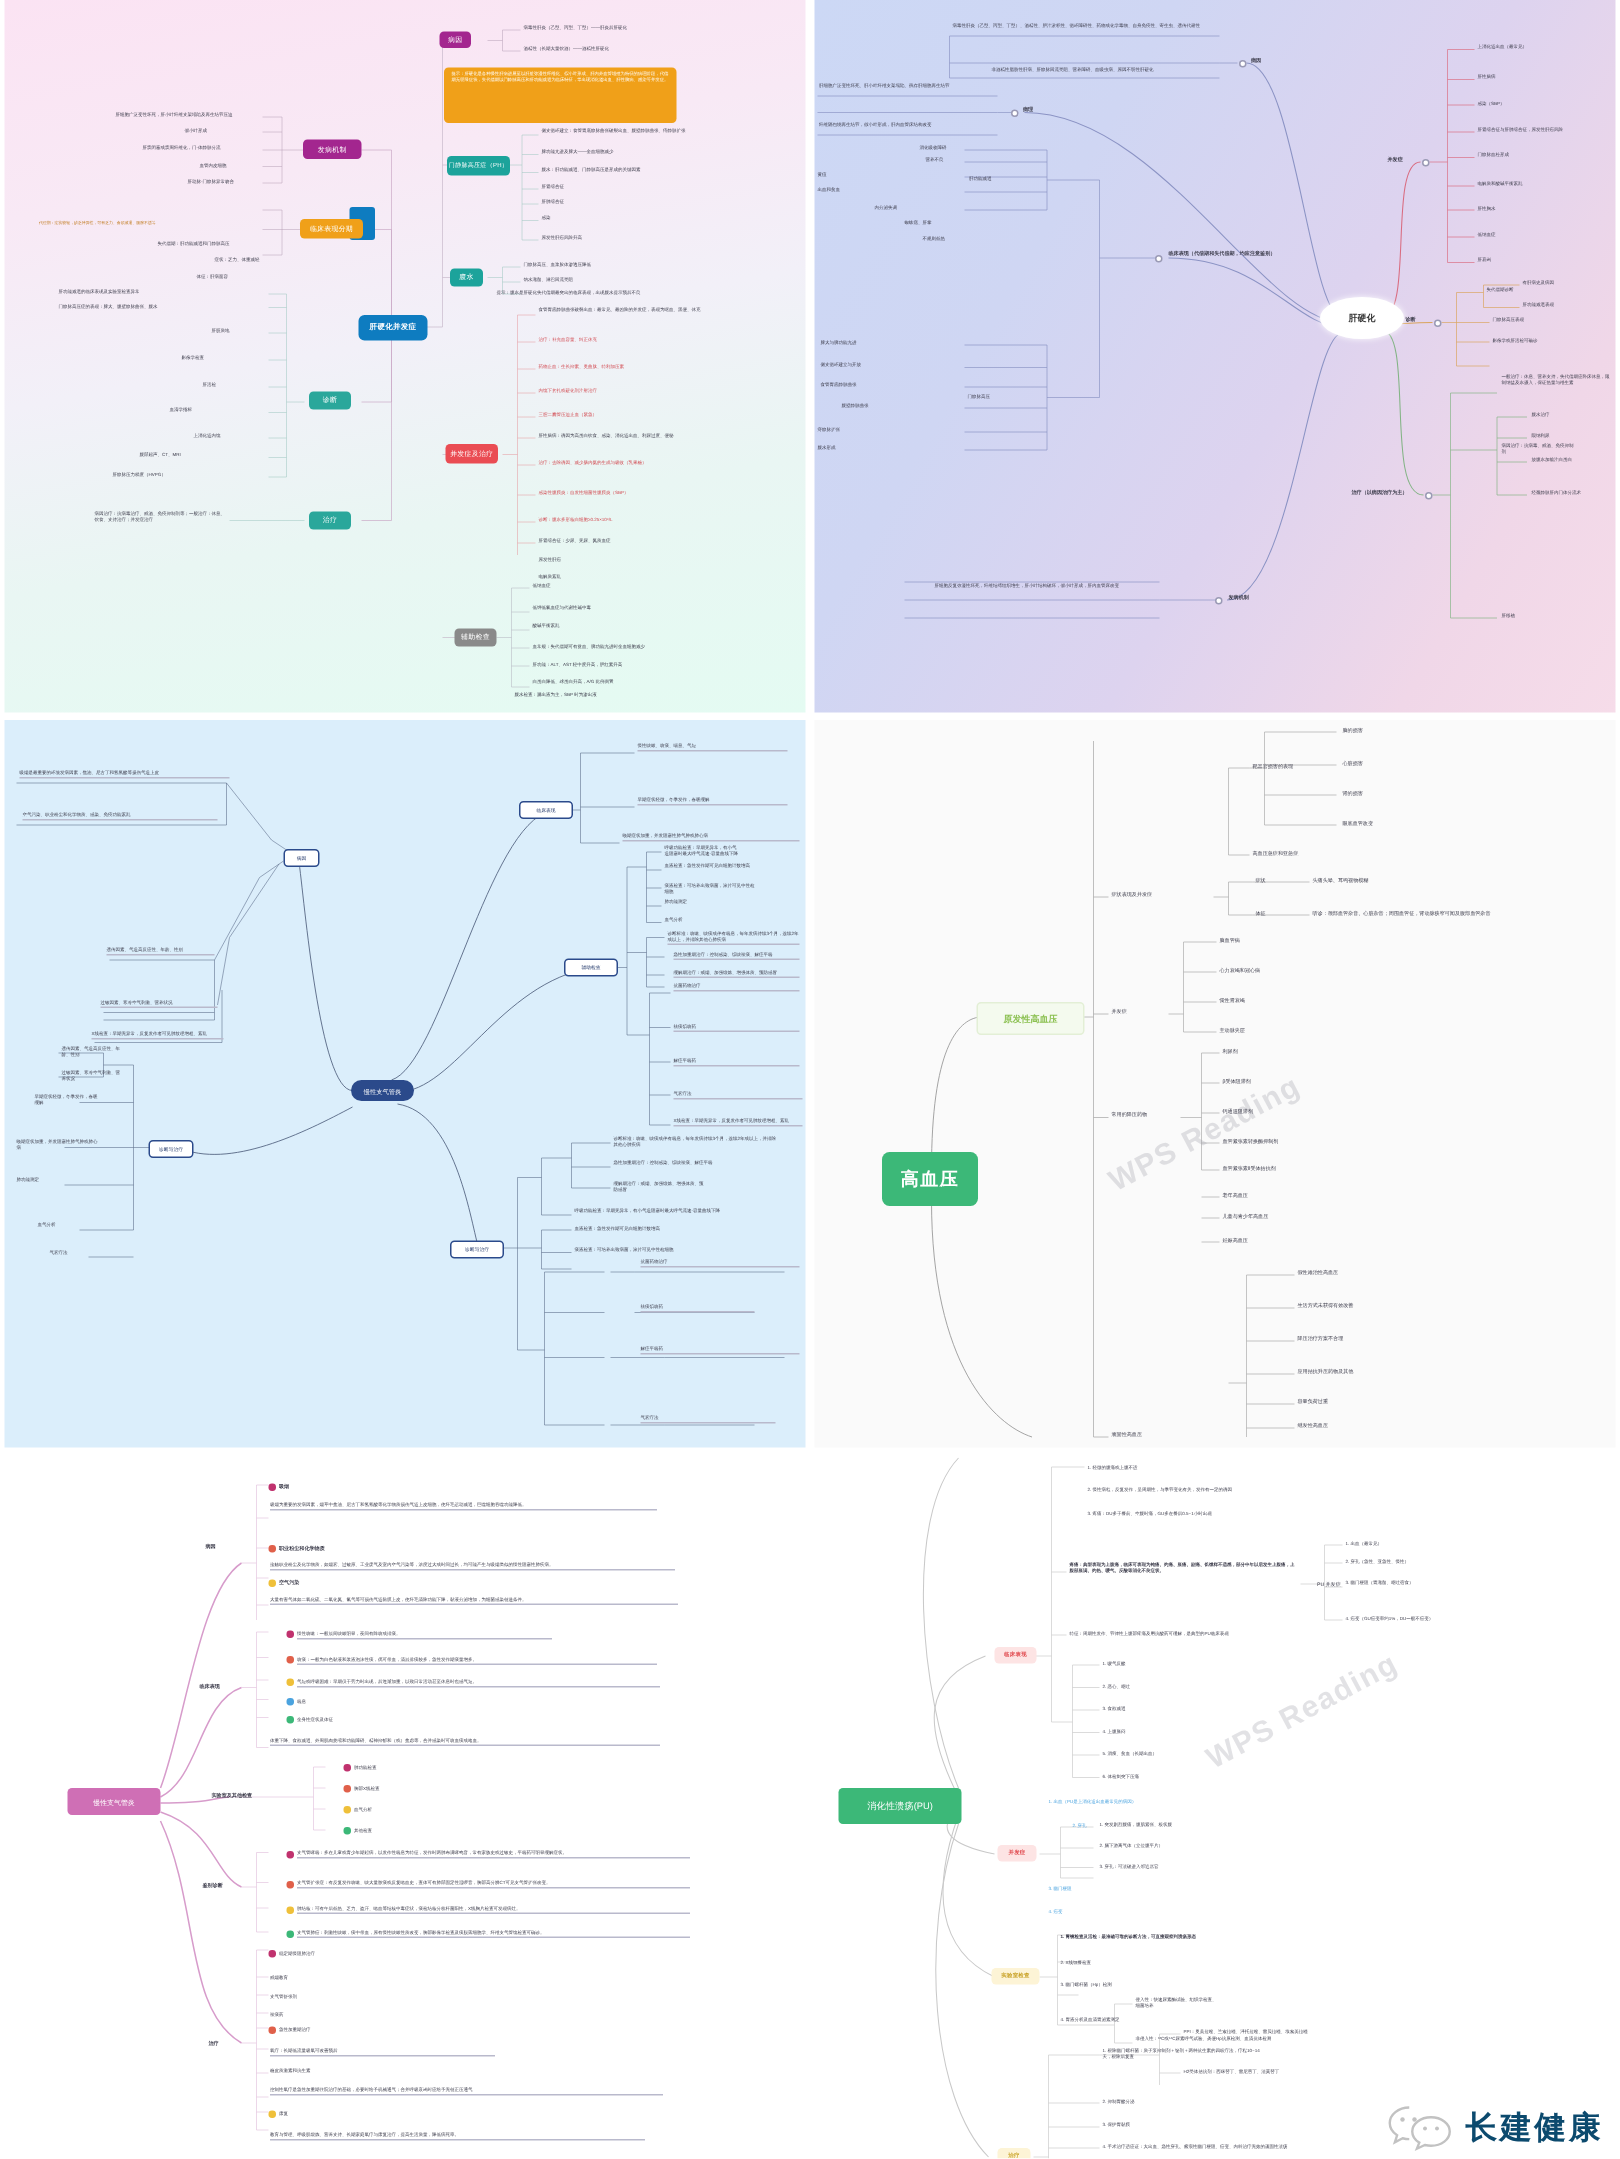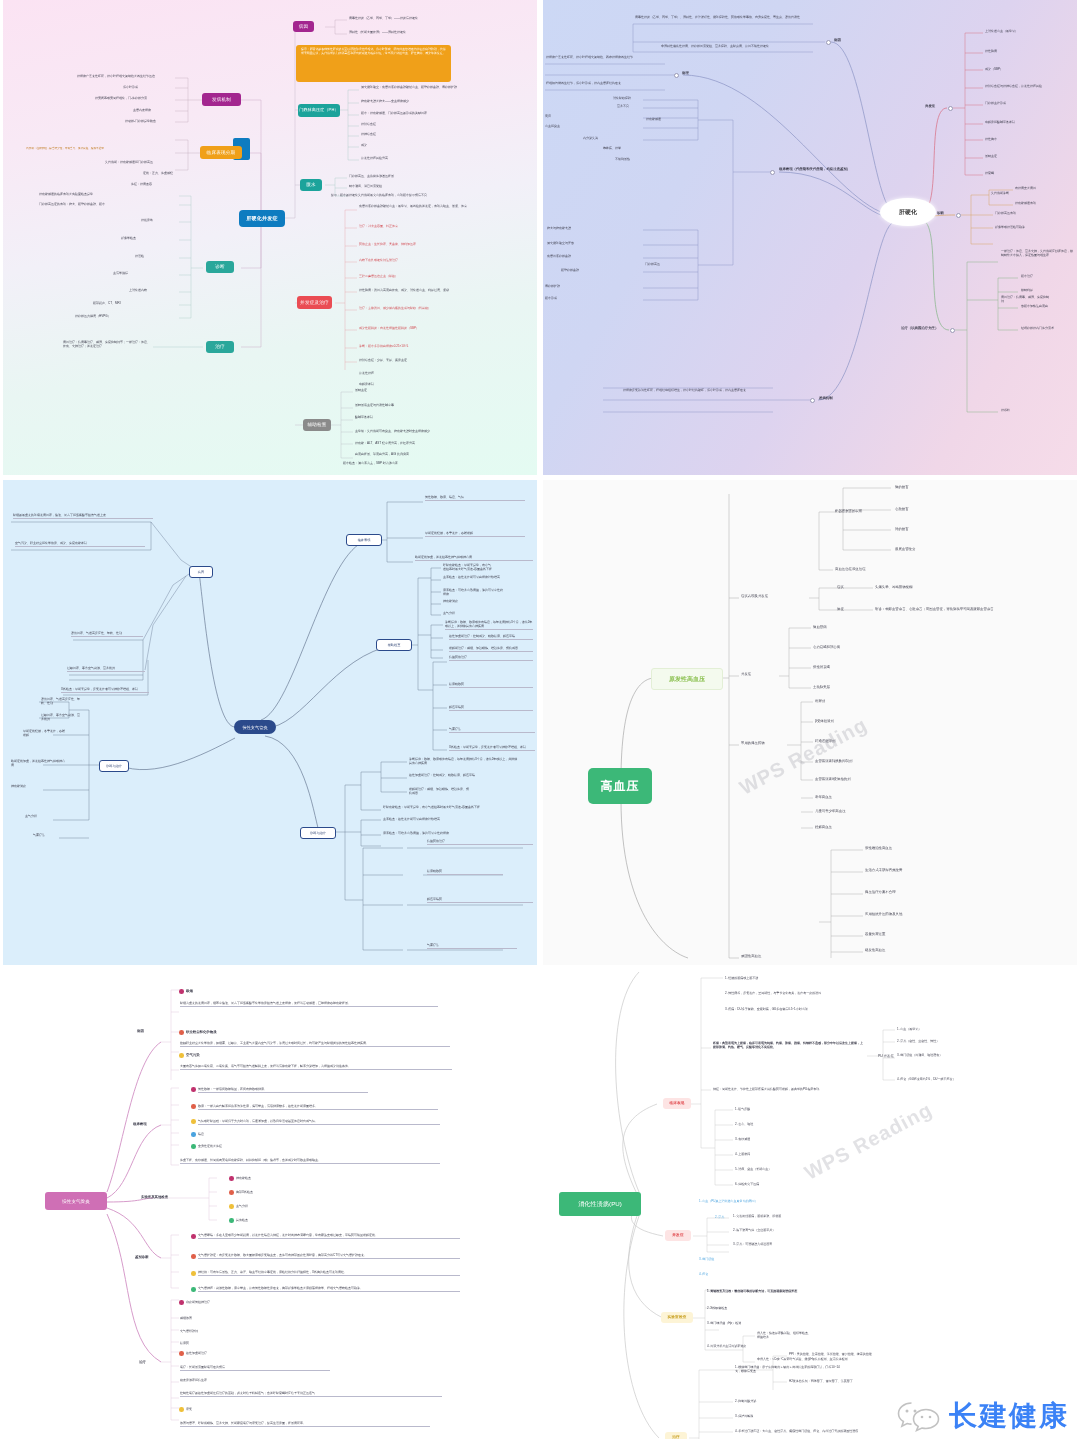--- a/index.html
+++ b/index.html
@@ -32,21 +32,21 @@
   .hollow{position:absolute;width:3.4px;height:3.4px;border-radius:50%;background:#fff;border:.5px solid #9a9ab5;}
 
   .bullet{position:absolute;width:4.6px;height:4.6px;border-radius:50%;}
 
   
   .wmk{position:absolute;color:rgba(160,160,170,.30);font-size:20px;font-weight:bold;
        transform:rotate(-28deg);letter-spacing:1px;pointer-events:none;}
 
   
   .wechat{position:absolute;right:8px;bottom:14px;display:flex;align-items:center;gap:7px;}
-  .wechat .brand{font-size:28px;color:#3b82f6;letter-spacing:2px;font-weight:bold;}
+  .wechat .brand{font-size:21px;color:#0c4a6e;letter-spacing:2px;font-weight:bold;}
   .wechat svg{display:block;}
 </style>
 </head>
 <body>
 
 <div class="page">
  <div class="grid">
 
   <div class="panel bg-p1">
     <svg class="lines" viewBox="0 0 534 475" preserveAspectRatio="none">

